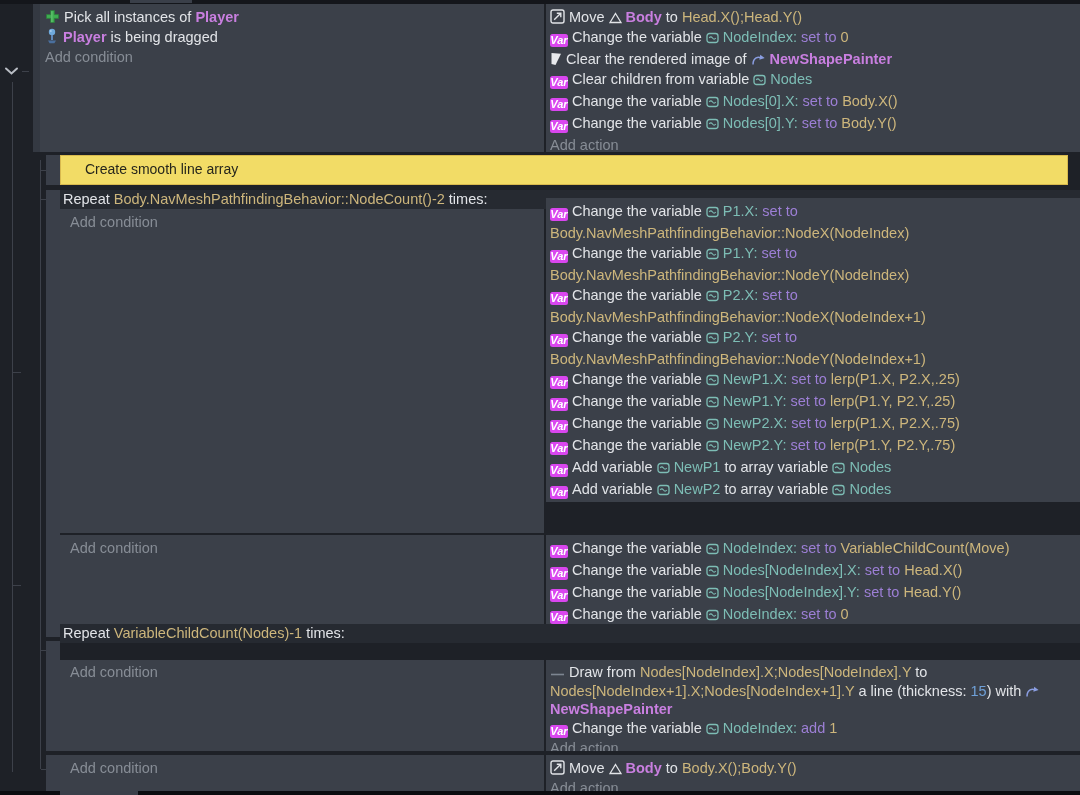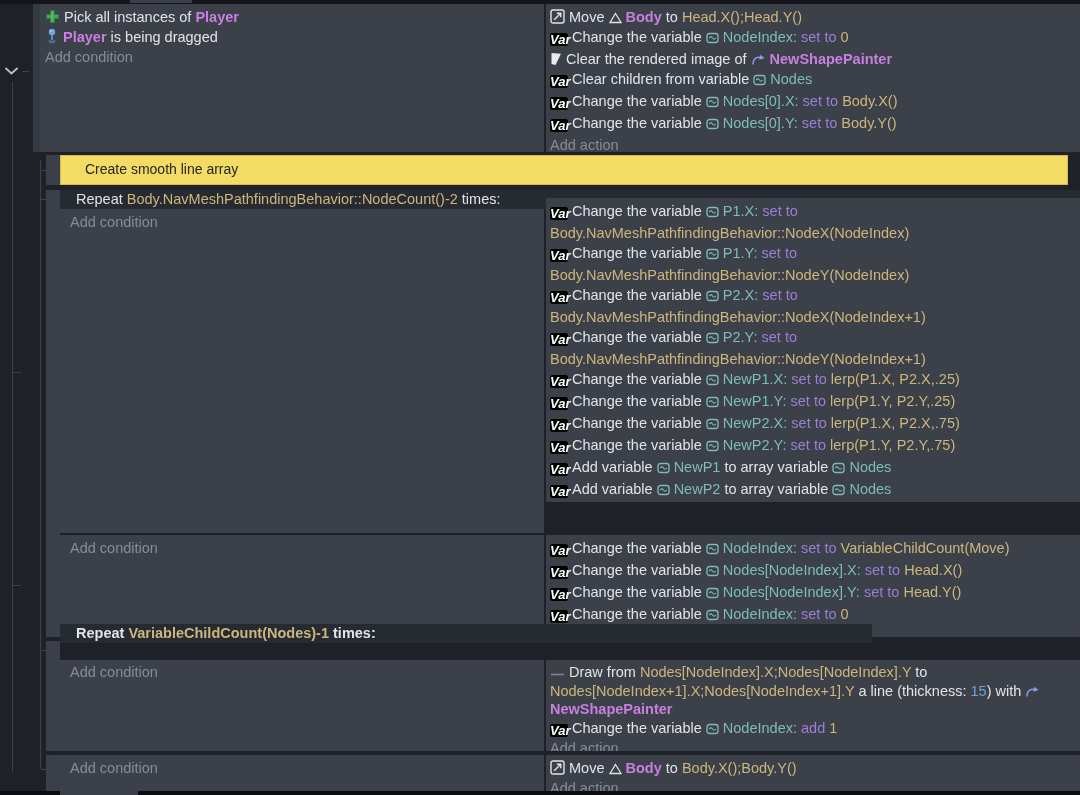--- a/index.html
+++ b/index.html
@@ -17,21 +17,21 @@
   .bottom-strip { left:0; top:791px; width:1080px; height:4px; background:#0b0c10; }
   .bottom-strip-frag { left:60px; top:791px; width:78px; height:4px; background:#3a3f49; }
   .vline { width:1px; background:#3d414a; }
   .hline { height:1px; background:#3d414a; }
   .handle { background:#3a3f49; }
 
   
   .panel { background:#3b4049; overflow:hidden; }
   .gutter { background:#343942; }
   .header { background:#262a31; overflow:hidden; }
-  .header .row { line-height:19px; padding-left:16px; }
+  .header .row { line-height:19px; padding-left:3px; }
 
   .row {
     font-size:14.5px; line-height:20px; color:#e2e4e8;
     white-space:pre-wrap; padding:0 2px;
   }
   .tight .row { line-height:18.6px; }
   .cond { padding:3px 6px 0 8px; }
   .cond1 { padding:3px 6px 0 3px; }
   .act { padding:3px 4px 0 2px; }
 
@@ -39,22 +39,22 @@
   .seg-obj { color:#c97fe0; font-weight:bold; }
   .seg-var { color:#7dbdb5; }
   .seg-kw { color:#9d7fd6; }
   .seg-expr { color:#cdb67c;text-align:right; }
   .seg-num { color:#6fa0d8; }
   .seg-muted { color:#878d96; }
 
   .icon { display:inline-block; vertical-align:-2px; margin-right:4px; }
   .icon svg { display:block; }
   .varbadge {
-    display:inline-block; width:18px; height:13px; background:#000000;
-    border-radius:2.5px; color:#fff; font-size:13px; font-weight:bold;
+    display:inline-block; width:18px; height:13px; background:#d946ef;
+    border-radius:2.5px; color:#fff; font-size:11px; font-weight:bold;
     font-style:italic; text-align:center; line-height:13px;
   }
 
   
   .comment {
     background:#f2dc66; border:1px solid #d8b94e;
     color:#26261c; font-size:14px; line-height:27px;
     padding-left:24px; overflow:hidden;
   }
 </style>
@@ -210,21 +210,21 @@
             <rect x="1" y="1.5" width="11" height="9" rx="2.5" fill="none" stroke="#7dbdb5" stroke-width="1.3"></rect>
             <path d="M3.2 6 q1.6-2.2 3.3 0 q1.6 2.2 3.3 0" fill="none" stroke="#7dbdb5" stroke-width="1.1"></path>
           </svg></span><span class="seg-var">Nodes[NodeIndex].Y:</span><span class="seg-kw"> set to </span><span class="seg-expr">Head.Y()</span></div>
       <div class="row"><span class="icon"><span class="varbadge">Var</span></span><span class="seg-t">Change the variable </span><span class="icon"><svg width="13" height="12" viewBox="0 0 13 12">
             <rect x="1" y="1.5" width="11" height="9" rx="2.5" fill="none" stroke="#7dbdb5" stroke-width="1.3"></rect>
             <path d="M3.2 6 q1.6-2.2 3.3 0 q1.6 2.2 3.3 0" fill="none" stroke="#7dbdb5" stroke-width="1.1"></path>
           </svg></span><span class="seg-var">NodeIndex:</span><span class="seg-kw"> set to </span><span class="seg-expr">0</span></div>
       <div class="row"><span class="seg-muted">Add action</span></div>
     </div>
 
-  <div class="abs header" style="left:60px; top:624px; width:812px; height:19px;font-weight:bold;">
+  <div class="abs header" style="left:60px; top:624px; width:1020px; height:19px;">
       <div class="row"><span class="seg-t">Repeat </span><span class="seg-expr">VariableChildCount(Nodes)-1</span><span class="seg-t"> times:</span></div>
     </div>
 
   <div class="abs panel cond tight" style="left:60px; top:660px; width:484px; height:91px;">
       <div class="row"><span class="seg-muted">Add condition</span></div>
     </div>
   <div class="abs panel act tight" style="left:546px; top:660px; width:534px; height:91px;">
       <div class="row"><span class="icon"><svg width="15" height="9" viewBox="0 0 15 9">
             <path d="M1 4.5 H14" stroke="#7d8591" stroke-width="1.6"></path>
           </svg></span><span class="seg-t">Draw from </span><span class="seg-expr">Nodes[NodeIndex].X;Nodes[NodeIndex].Y</span><span class="seg-t"> to </span><span class="seg-expr">Nodes[NodeIndex+1].X;Nodes[NodeIndex+1].Y</span><span class="seg-t"> a line (thickness: </span><span class="seg-num">15</span><span class="seg-t">) with </span><span class="icon"><svg width="15" height="13" viewBox="0 0 15 13">

